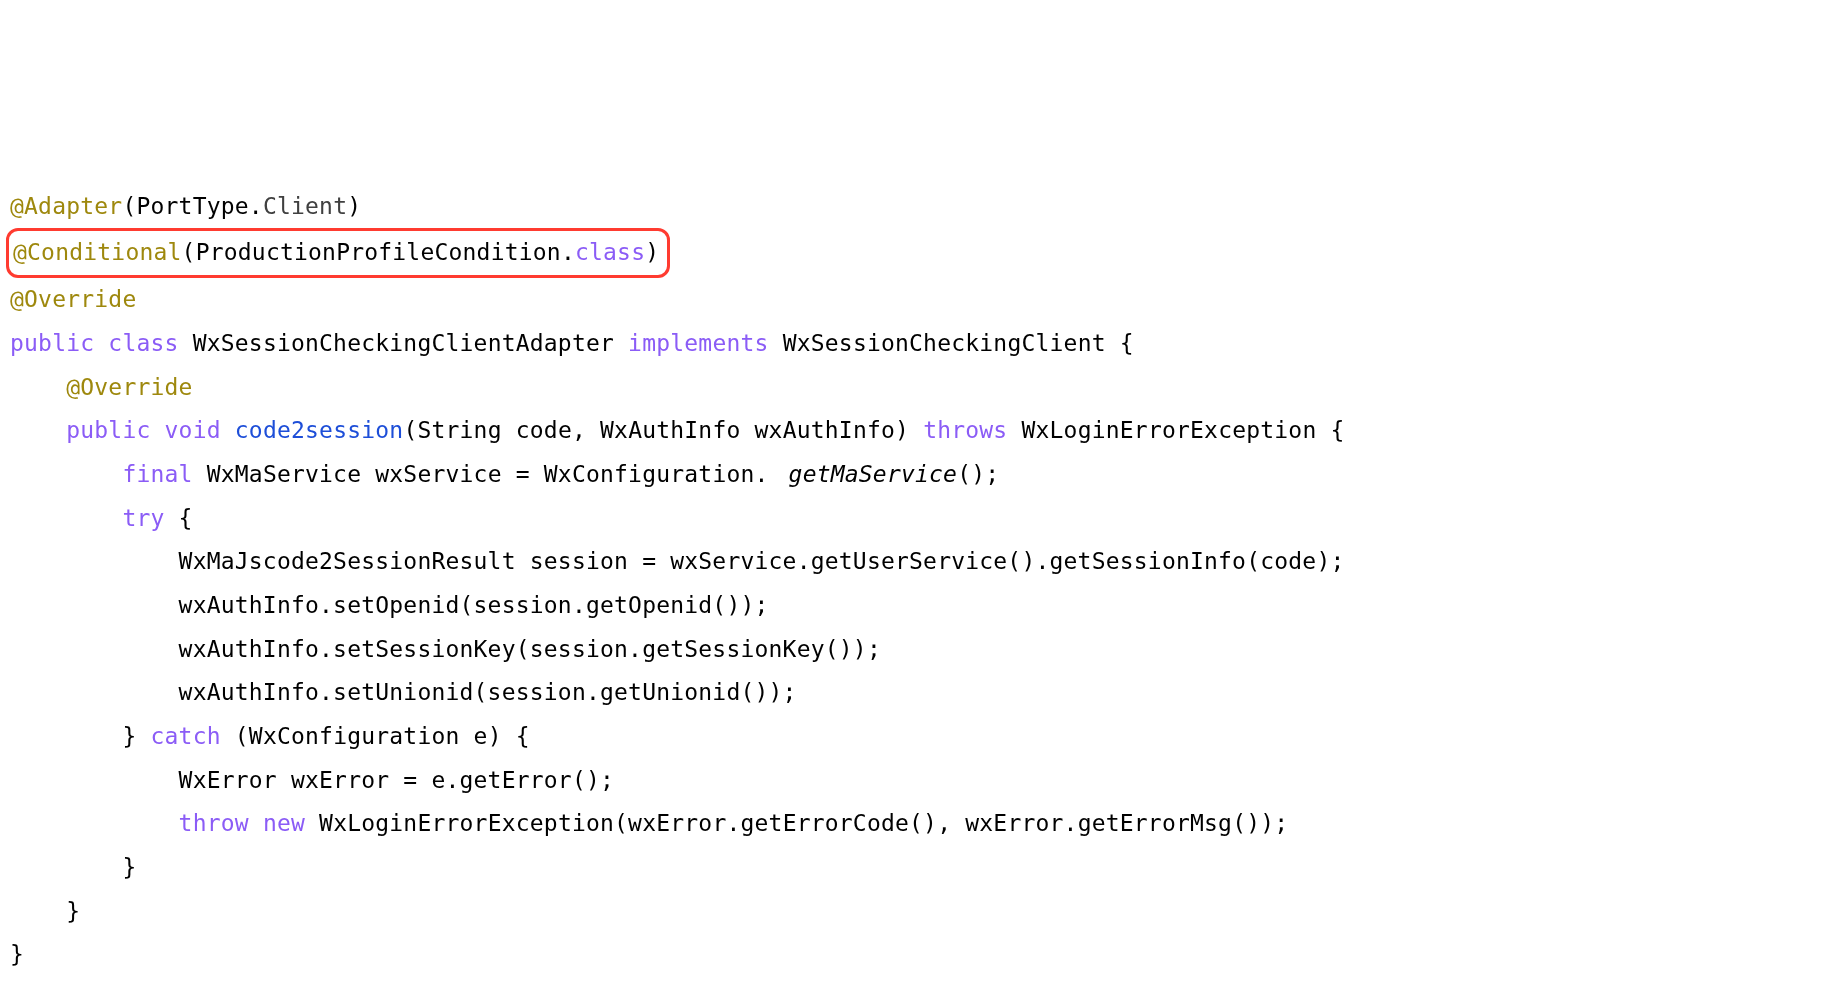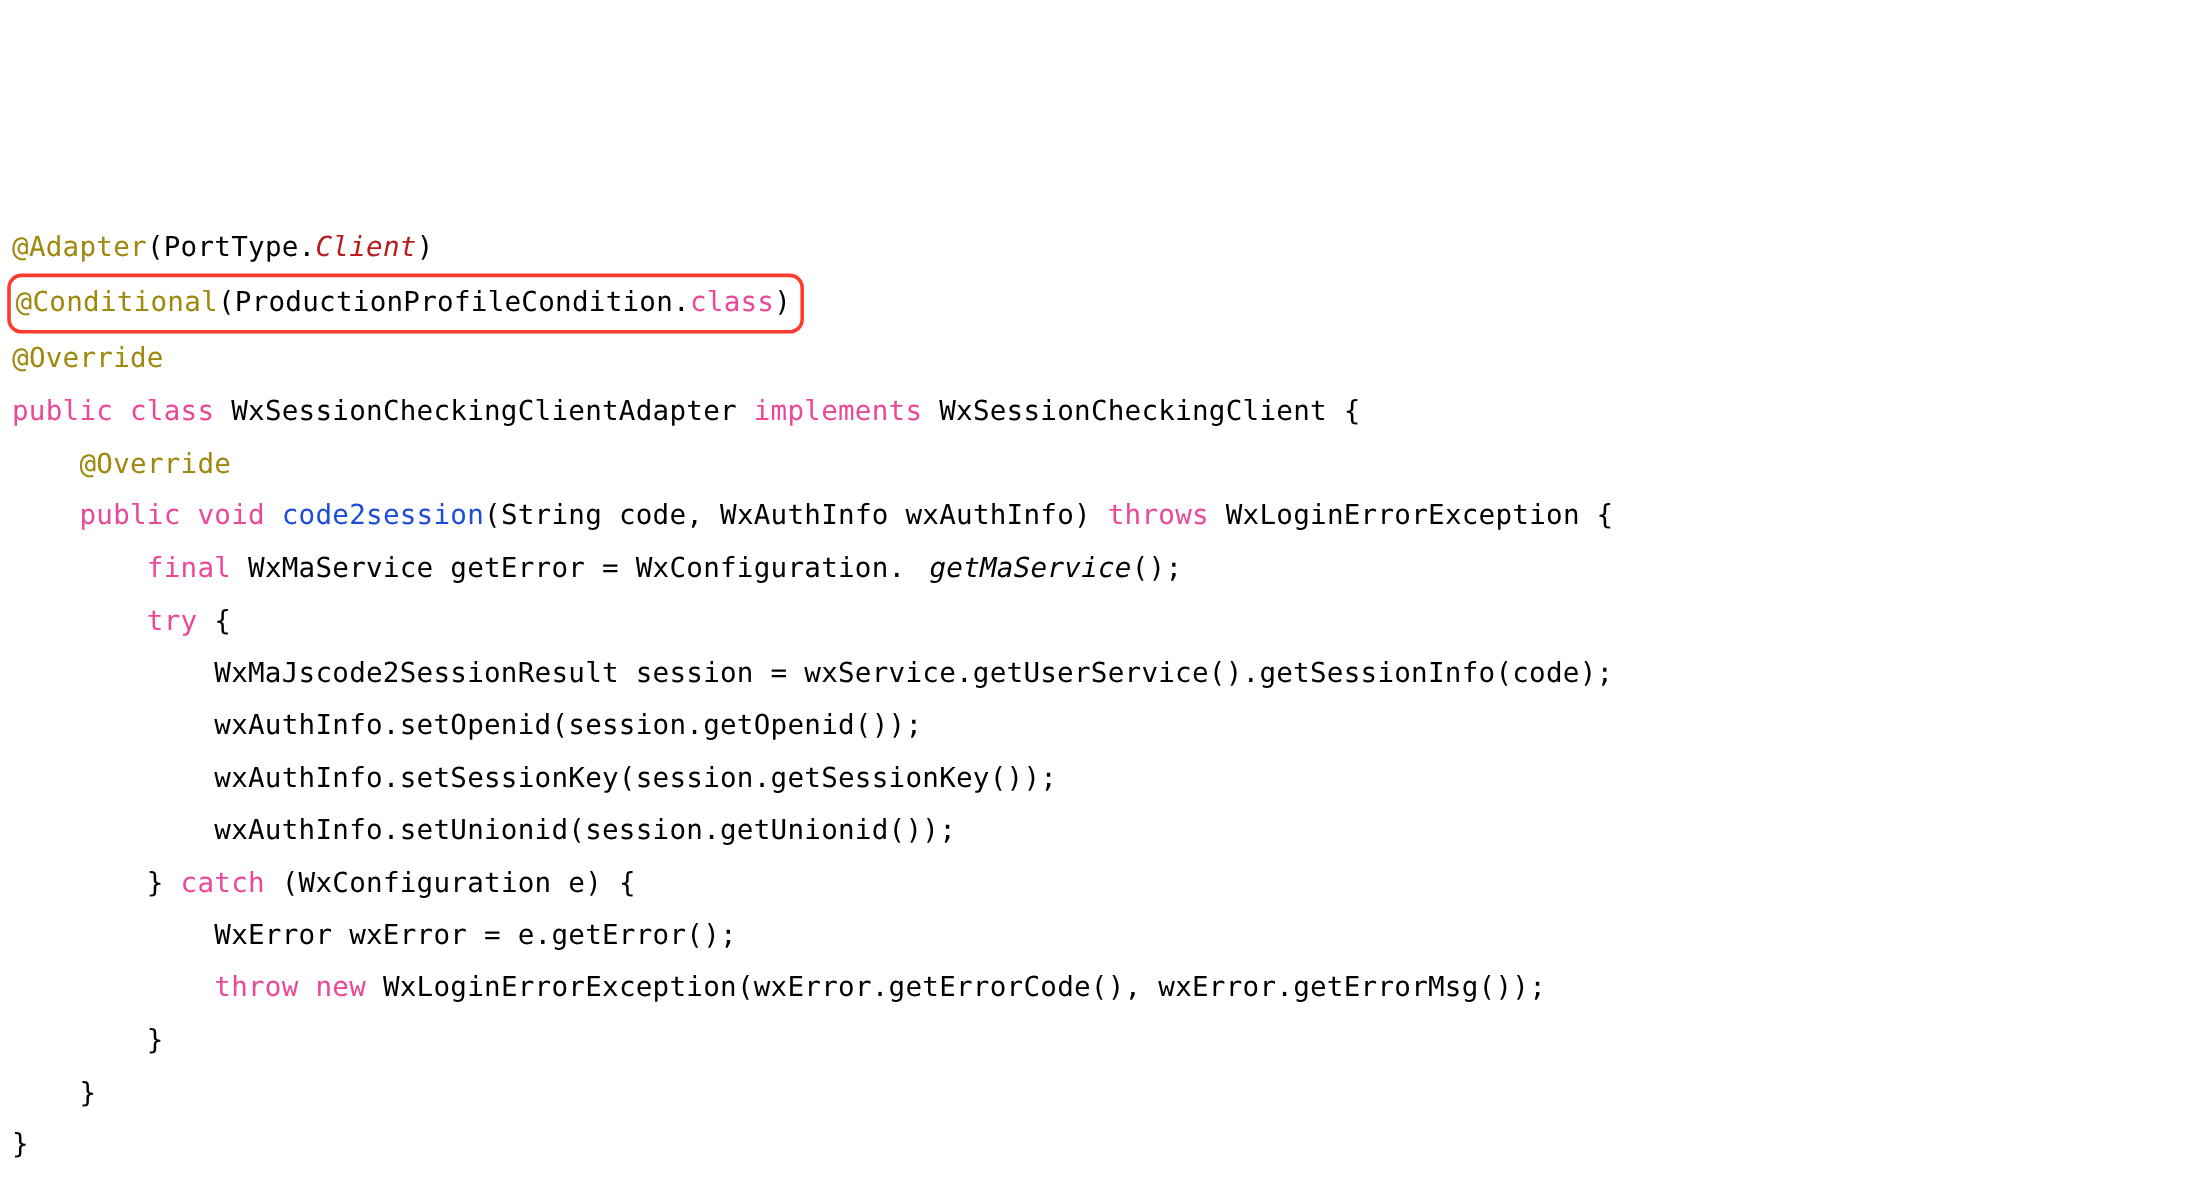--- a/index.html
+++ b/index.html
@@ -7,22 +7,22 @@
       padding: 10px;
       font-family: 'Menlo', 'Monaco', 'Consolas', monospace;
       font-size: 23px;
       line-height: 1.9;
       background: #ffffff;
       color: #000000;
       white-space: pre;
       letter-spacing: 0.2px;
     }
     .annotation { color: #9e880d; }
-    .keyword { color: #ec4899; margin-top: 37px; }
-    .keyword-purple { color: #b91c1c; font-style: italic; }
+    .keyword { color: #8b5cf6; margin-top: 37px; }
+    .keyword-purple { color: #404040; }
     .method-name { color: #1d4ed8; }
     .method-call-italic { color: #000000; font-style: italic; margin-left: 20px; }
     .text { color: #000000; }
     .highlight-box {
       display: inline-block;
       border: 3px solid #ff3b30;
       border-radius: 12px;
       padding: 0px 8px 0px 4px;
       margin-left: -4px;
     }
@@ -31,21 +31,21 @@
 <body>
 
 
 
 <div><span><span class="annotation">@</span><span class="annotation">Adapter</span><span class="text">(</span><span class="text">PortType.</span><span class="keyword-purple">Client</span><span class="text">)</span></span>
 <span class="highlight-box"><span class="annotation">@</span><span class="annotation">Conditional</span><span class="text">(</span><span class="text">ProductionProfileCondition.</span><span class="keyword">class</span><span class="text">)</span></span>
 <span><span class="annotation">@</span><span class="annotation">Override</span></span>
 <span><span class="keyword">public </span><span class="keyword">class </span><span class="text">WxSessionCheckingClientAdapter </span><span class="keyword">implements </span><span class="text">WxSessionCheckingClient {</span></span>
 <span><span>    </span><span class="annotation">@</span><span class="annotation">Override</span></span>
 <span><span>    </span><span class="keyword">public </span><span class="keyword">void </span><span class="method-name">code2session</span><span class="text">(String code, WxAuthInfo wxAuthInfo) </span><span class="keyword">throws </span><span class="text">WxLoginErrorException {</span></span>
-<span><span>        </span><span class="keyword">final </span><span class="text">WxMaService getError = WxConfiguration.</span><span class="method-call-italic">getMaService</span><span class="text">();</span></span>
+<span><span>        </span><span class="keyword">final </span><span class="text">WxMaService wxService = WxConfiguration.</span><span class="method-call-italic">getMaService</span><span class="text">();</span></span>
 <span><span>        </span><span class="keyword">try </span><span class="text">{</span></span>
 <span><span>            </span><span class="text">WxMaJscode2SessionResult session = wxService.getUserService().getSessionInfo(code);</span></span>
 <span><span>            </span><span class="text">wxAuthInfo.setOpenid(session.getOpenid());</span></span>
 <span><span>            </span><span class="text">wxAuthInfo.setSessionKey(session.getSessionKey());</span></span>
 <span><span>            </span><span class="text">wxAuthInfo.setUnionid(session.getUnionid());</span></span>
 <span><span>        </span><span class="text">} </span><span class="keyword">catch </span><span class="text">(WxConfiguration e) {</span></span>
 <span><span>            </span><span class="text">WxError wxError = e.getError();</span></span>
 <span><span>            </span><span class="keyword">throw </span><span class="keyword">new </span><span class="text">WxLoginErrorException(wxError.getErrorCode(), wxError.getErrorMsg());</span></span>
 <span><span>        </span><span class="text">}</span></span>
 <span><span>    </span><span class="text">}</span></span>

